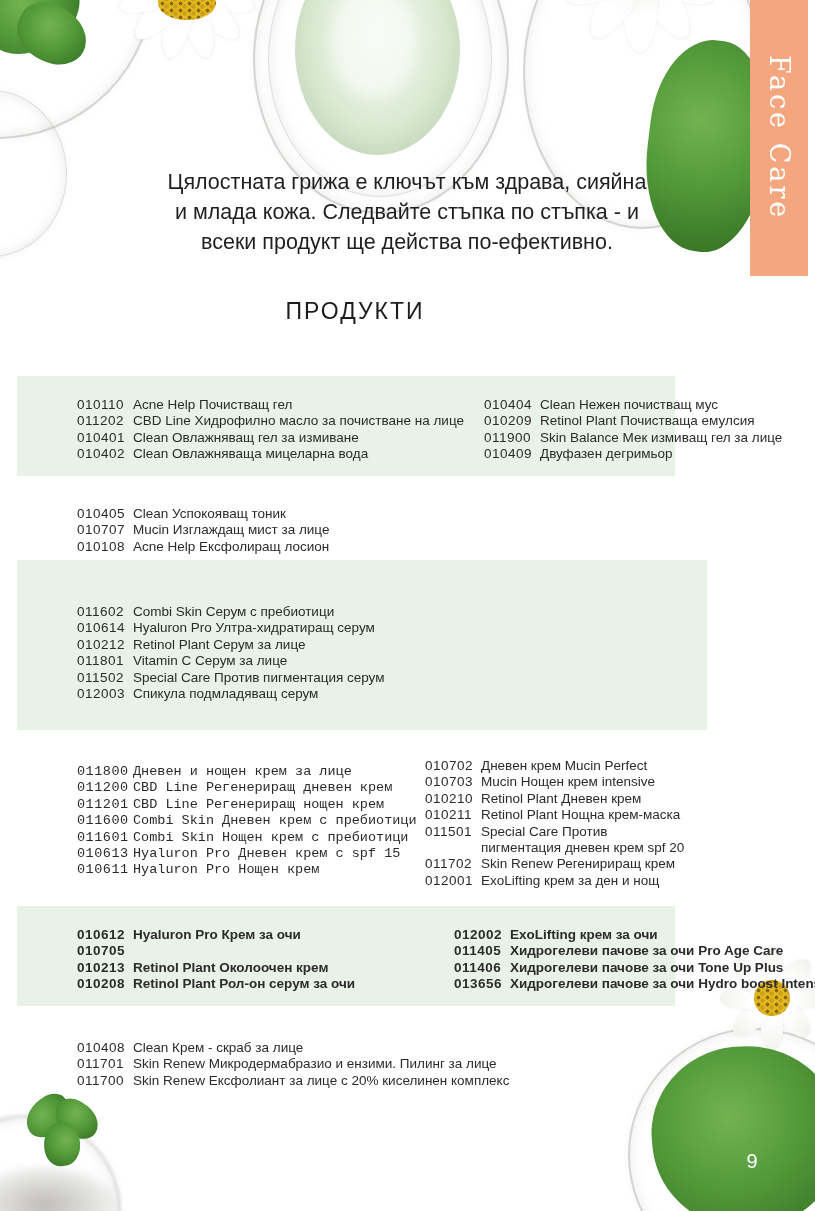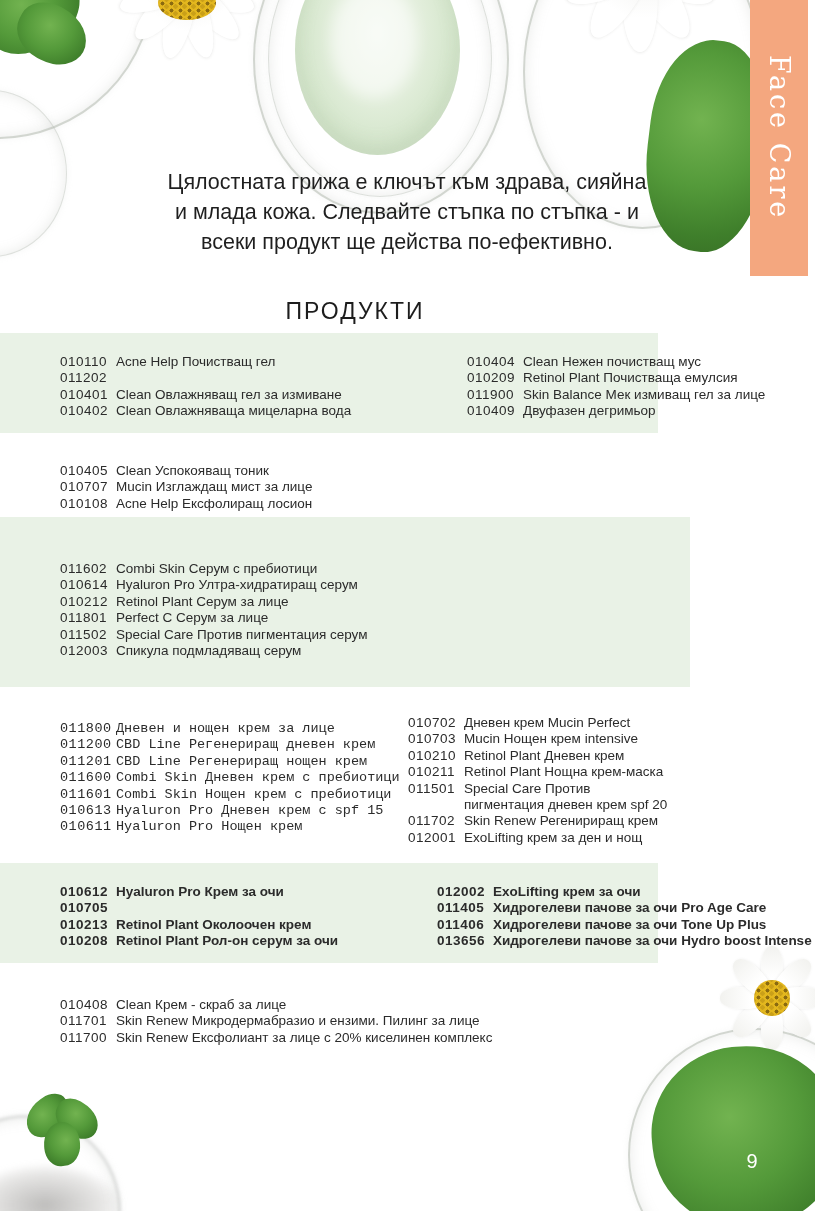--- a/index.html
+++ b/index.html
@@ -37,21 +37,21 @@
   }
   .tab-label{
     writing-mode:vertical-rl;color:#fff;font-family:"DejaVu Serif","Liberation Serif",serif;
     font-size:27px;letter-spacing:3px;
   }
   
   .intro{position:absolute;left:27px;top:167px;width:760px;text-align:center;z-index:3;
          font-size:21.5px;line-height:30px;color:#1f1f1f;}
   .heading{position:absolute;left:0;top:298px;width:710px;text-align:center;z-index:3;
          font-size:23px;letter-spacing:2px;color:#1d1d1d;}
-  .sec{position:absolute;left:0;width:658px;z-index:2;}
+  .sec{position:absolute;left:17px;width:658px;z-index:2;margin-top:43px;}
   .sec.green{background:var(--section-bg,#e9f2e6);}
   .col{position:absolute;}
   .prow{display:flex;font-size:13.5px;line-height:16.4px;color:var(--text-col,#2b2b2b);}
   .pcode{flex:0 0 56px;letter-spacing:.5px;}
   .pname{white-space:pre-line;}
   .pagenum{position:absolute;left:738px;top:1150px;width:28px;text-align:center;z-index:6;
          color:#fff;font-size:20px;}
 </style>
 </head>
 <body>
@@ -102,20 +102,21 @@
   <div class="heading">ПРОДУКТИ</div>
 
   <div class="sec green" style="top:333px;height:100px;">
     <div class="col" style="left:60px;top:21px;width:400px;">
         <div class="prow">
           <span class="pcode">010110</span>
           <span class="pname">Acne Help Почистващ гел</span>
         </div>
         <div class="prow">
           <span class="pcode">011202</span>
+          <span class="pname">CBD Line Хидрофилно масло за почистване на лице</span>
         </div>
         <div class="prow">
           <span class="pcode">010401</span>
           <span class="pname">Clean Овлажняващ гел за измиване</span>
         </div>
         <div class="prow">
           <span class="pcode">010402</span>
           <span class="pname">Clean Овлажняваща мицеларна вода</span>
         </div>
       </div>
@@ -165,21 +166,21 @@
         <div class="prow">
           <span class="pcode">010614</span>
           <span class="pname">Hyaluron Pro Ултра-хидратиращ серум</span>
         </div>
         <div class="prow">
           <span class="pcode">010212</span>
           <span class="pname">Retinol Plant Серум за лице</span>
         </div>
         <div class="prow">
           <span class="pcode">011801</span>
-          <span class="pname">Perfect C Серум за лице</span>
+          <span class="pname">Vitamin C Серум за лице</span>
         </div>
         <div class="prow">
           <span class="pcode">011502</span>
           <span class="pname">Special Care Против пигментация серум</span>
         </div>
         <div class="prow">
           <span class="pcode">012003</span>
           <span class="pname">Спикула подмладяващ серум</span>
         </div>
       </div>

